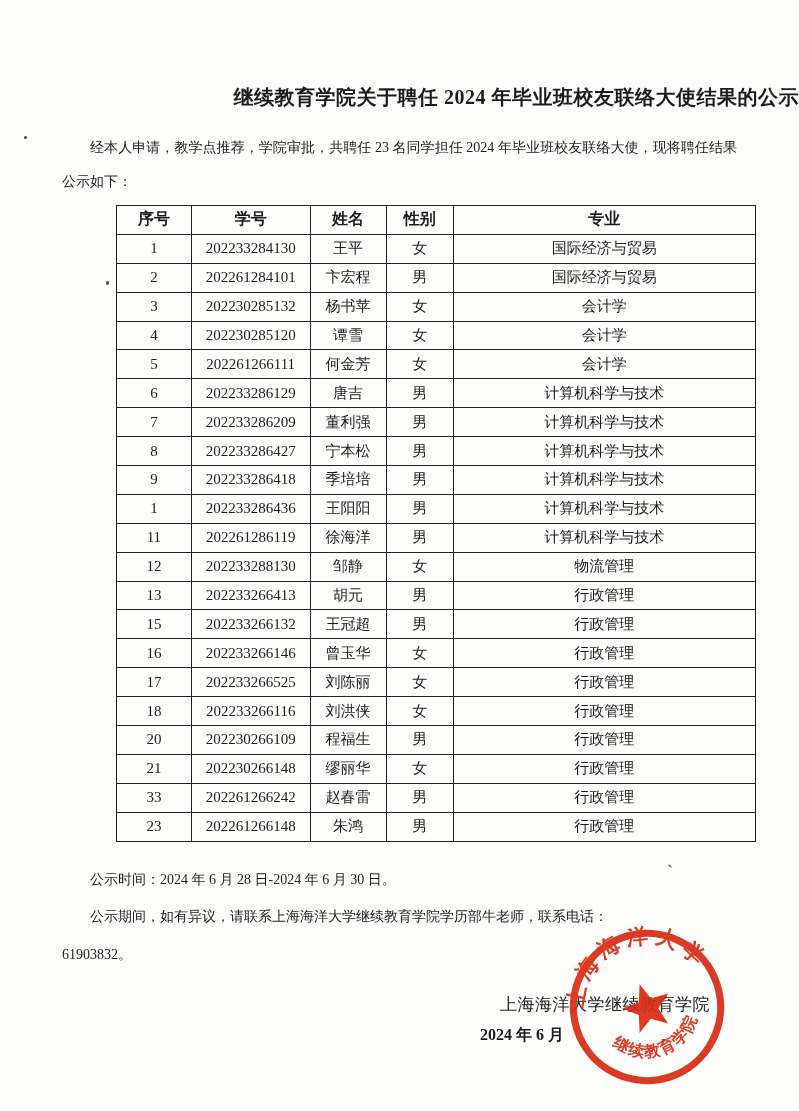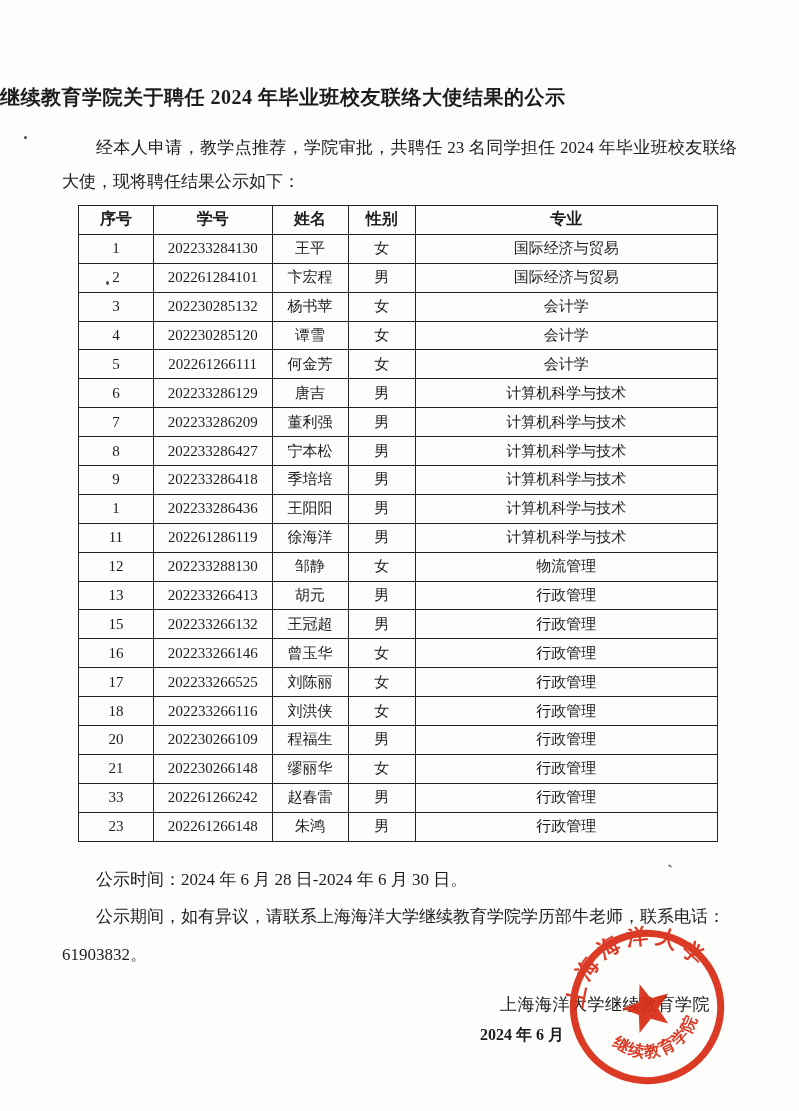--- a/index.html
+++ b/index.html
@@ -8,52 +8,52 @@
     width:799px; height:1111px;
     margin:0 auto;
     background:#fdfdfc;
     font-family:"Liberation Serif", serif;
     color:#1c1c1c;
     overflow:hidden;
   }
   .title {
     margin:0;
     padding-top:84px;
-    text-align:left;
+    text-align:right;
     font-size:20px;
     font-weight:bold;
     letter-spacing:0.5px;
   }
   .intro {
     margin:20px 62px 6px 62px;
-    font-size:17px;
+    font-size:14px;
     line-height:34px;
     text-indent:2em;
     text-align:justify;
   }
   table.results {
-    margin-left:78px;
+    margin-left:116px;
     width:640px;
     border-collapse:collapse;
     table-layout:fixed;
   }
   table.results th, table.results td {
     border:1.6px solid #222;
     height:27.9px;
     padding:0 2px;
     text-align:center;
     vertical-align:middle;
     font-size:15px;
     overflow:hidden;
     white-space:nowrap;
   }
   table.results th { font-size:16px; font-weight:bold; }
   .f-line {
     margin:8px 62px;
-    font-size:17px;
+    font-size:14px;
     line-height:24px;
   }
   .indent { text-indent:2em; }
   .pt1 { margin-top:26px; }
   .pt2 { margin-top:13px; }
   .pt3 { margin-top:14px; }
   .signature-org {
     position:absolute; top:993px; left:500px;
     font-size:17px; letter-spacing:0.5px;
   }

